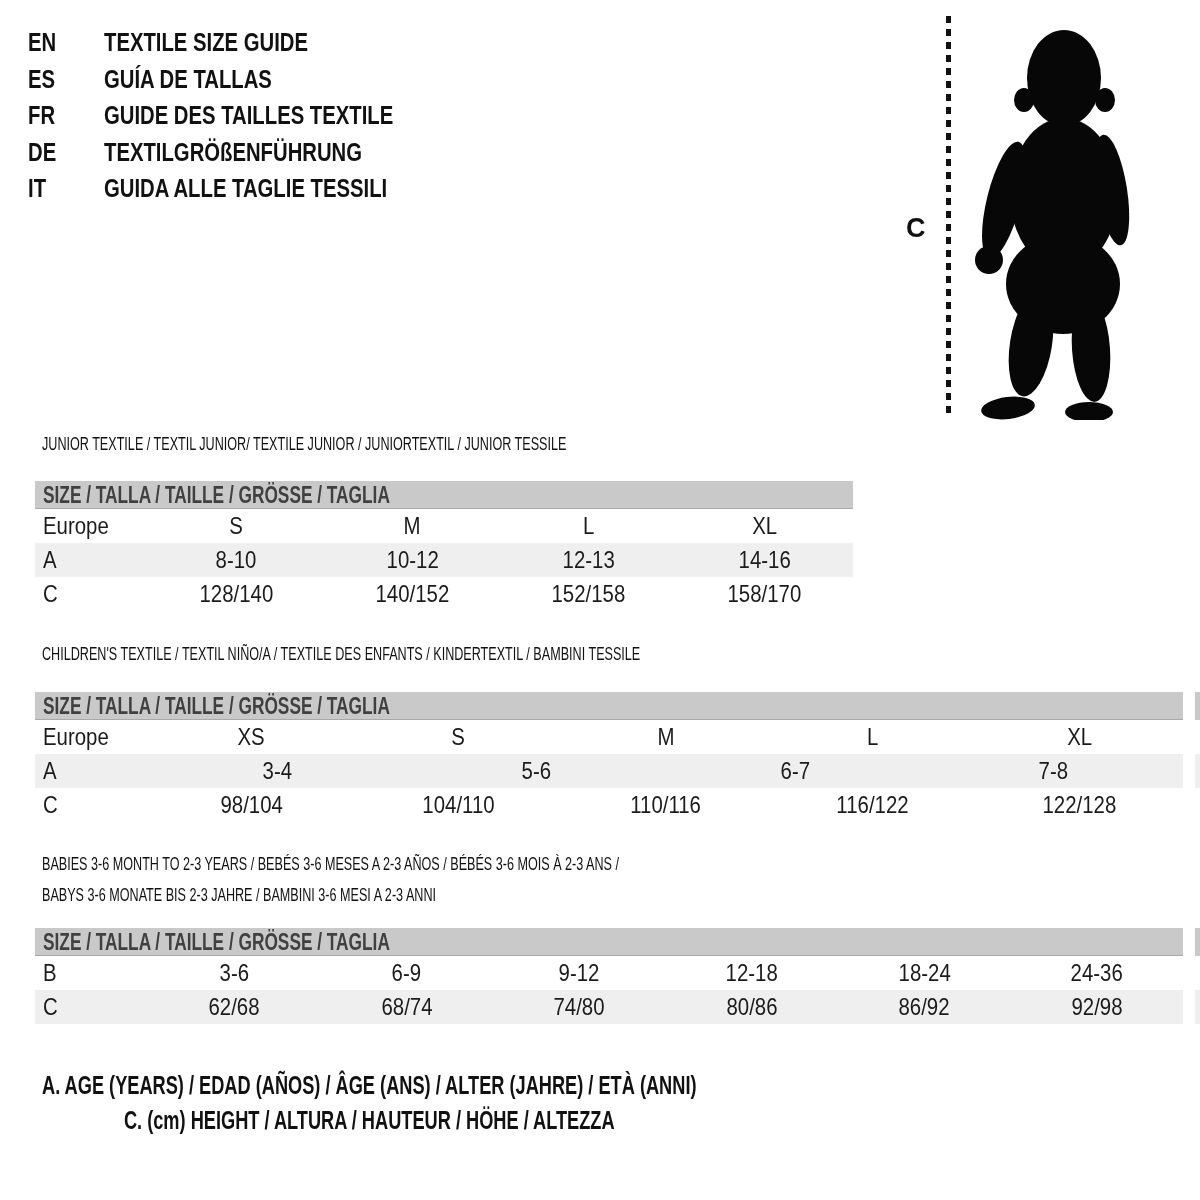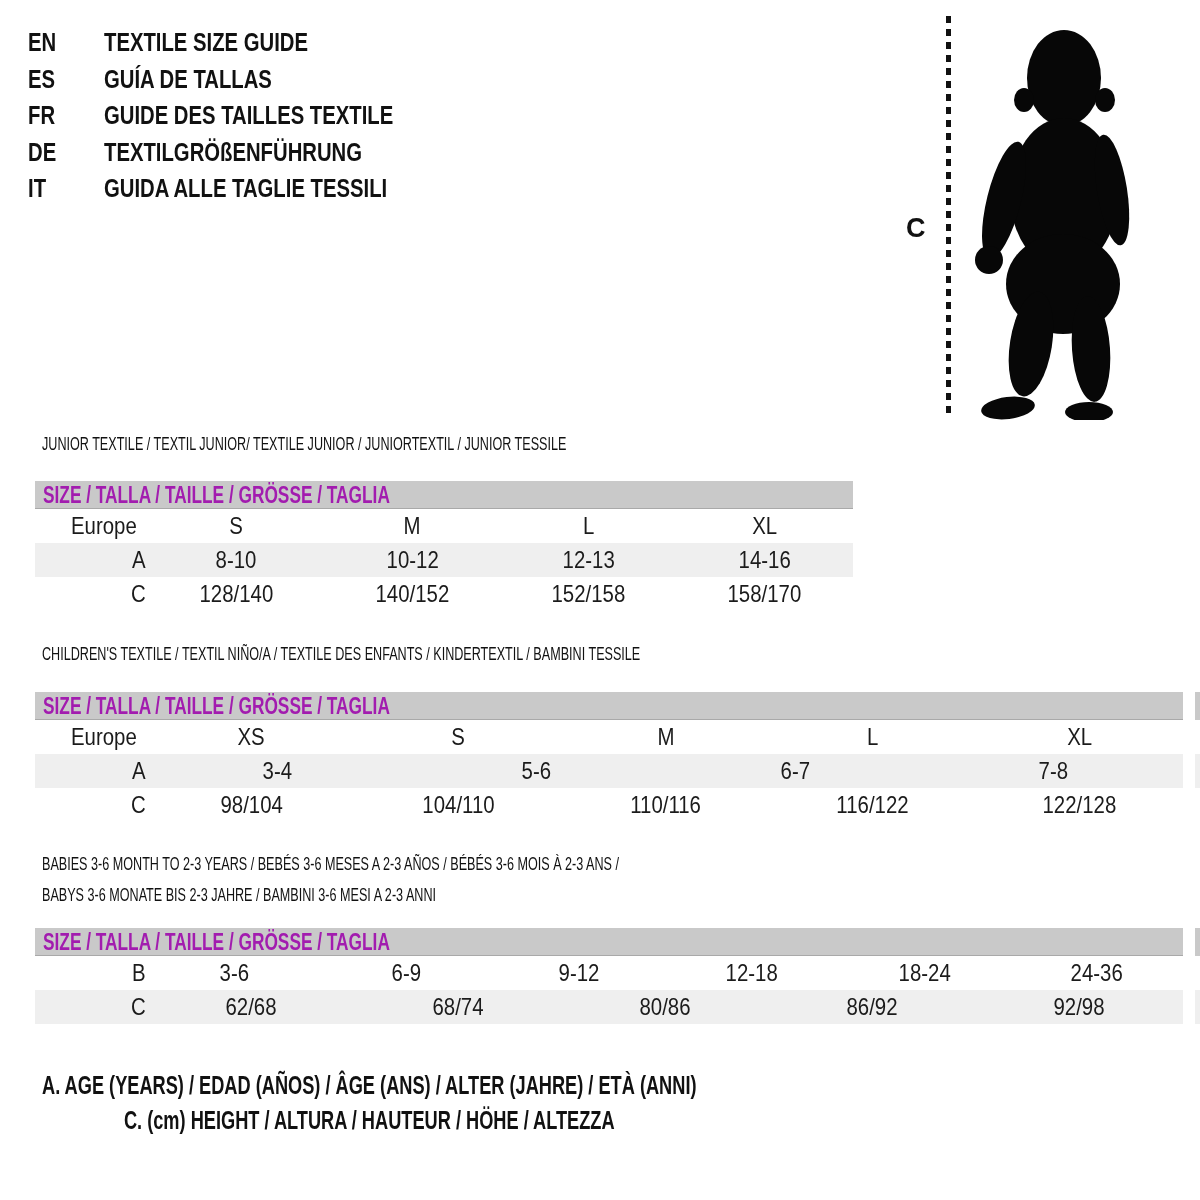--- a/index.html
+++ b/index.html
@@ -41,26 +41,26 @@
   #title-babies{left:42px; top:849px; line-height:31px;}
 
   
   .tbl{position:absolute; font-size:24px;}
   #table-junior{left:35px; top:481px; width:818px;}
   #table-children{left:35px; top:692px; width:1148px;}
   #table-babies{left:35px; top:928px; width:1148px;}
   .tbl-bar{
     height:28px; line-height:28px; background:var(--bar-bg);
     border-bottom:1px solid var(--bar-edge);
-    padding-left:8px; font-weight:700; color:#a21caf; box-sizing:border-box;
+    padding-left:8px; font-weight:700; color:#404040; box-sizing:border-box;
   }
   .tbl-row{display:flex; height:34px; line-height:34px;}
   .tbl-row.shade{background:var(--shade-bg);}
   .cell{flex:1; text-align:center; color:var(--txt);}
-  .cell.lab{flex:0 0 105px; text-align:right; padding-left:8px;}
+  .cell.lab{flex:0 0 105px; text-align:left; padding-left:8px;}
 
   
   .edge-strip{position:absolute; width:5px;}
   #strip-1{left:1195px; top:692px; height:28px; background:var(--bar-bg);}
   #strip-2{left:1195px; top:754px; height:34px; background:var(--shade-bg);}
   #strip-3{left:1195px; top:928px; height:28px; background:var(--bar-bg);}
   #strip-4{left:1195px; top:990px; height:34px; background:var(--shade-bg);}
 
   
   .legend{position:absolute; left:42px; top:1068px; font-size:26px; font-weight:700; color:var(--head);text-align:center;}
@@ -184,20 +184,21 @@
           <span class="cell"><span class="cond-cell">6-9</span></span>
           <span class="cell"><span class="cond-cell">9-12</span></span>
           <span class="cell"><span class="cond-cell">12-18</span></span>
           <span class="cell"><span class="cond-cell">18-24</span></span>
           <span class="cell"><span class="cond-cell">24-36</span></span>
         </div>
         <div class="tbl-row shade">
           <span class="cell lab"><span class="cond-cell">C</span></span>
           <span class="cell"><span class="cond-cell">62/68</span></span>
           <span class="cell"><span class="cond-cell">68/74</span></span>
+          <span class="cell"><span class="cond-cell">74/80</span></span>
           <span class="cell"><span class="cond-cell">80/86</span></span>
           <span class="cell"><span class="cond-cell">86/92</span></span>
           <span class="cell"><span class="cond-cell">92/98</span></span>
         </div>
       </div>
     </div>
 
   <div class="edge-strip" id="strip-1"></div>
   <div class="edge-strip" id="strip-2"></div>
   <div class="edge-strip" id="strip-3"></div>

